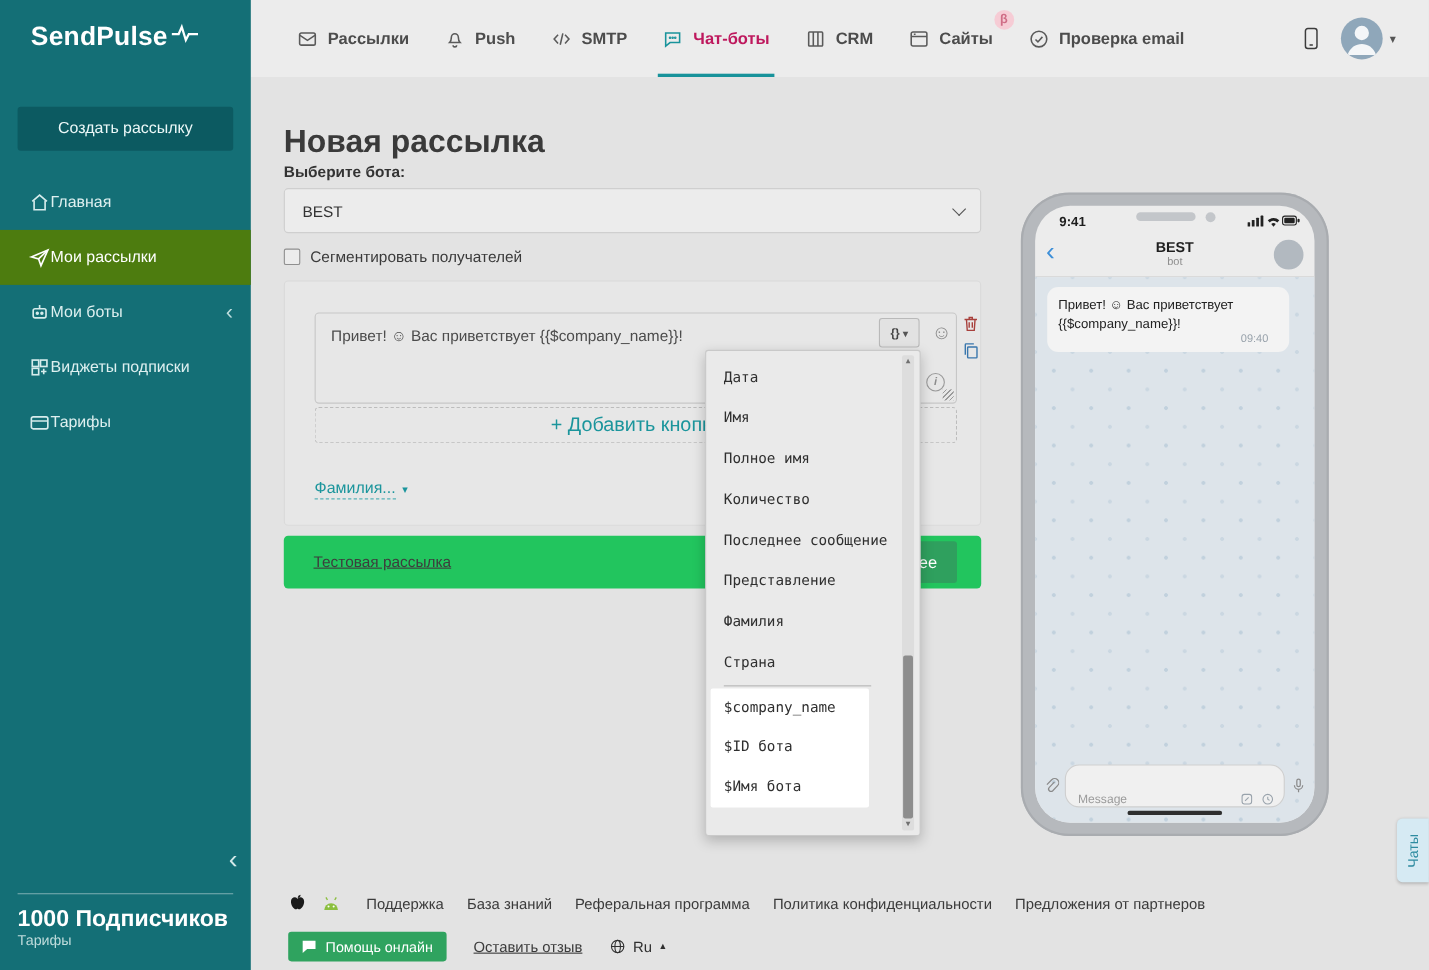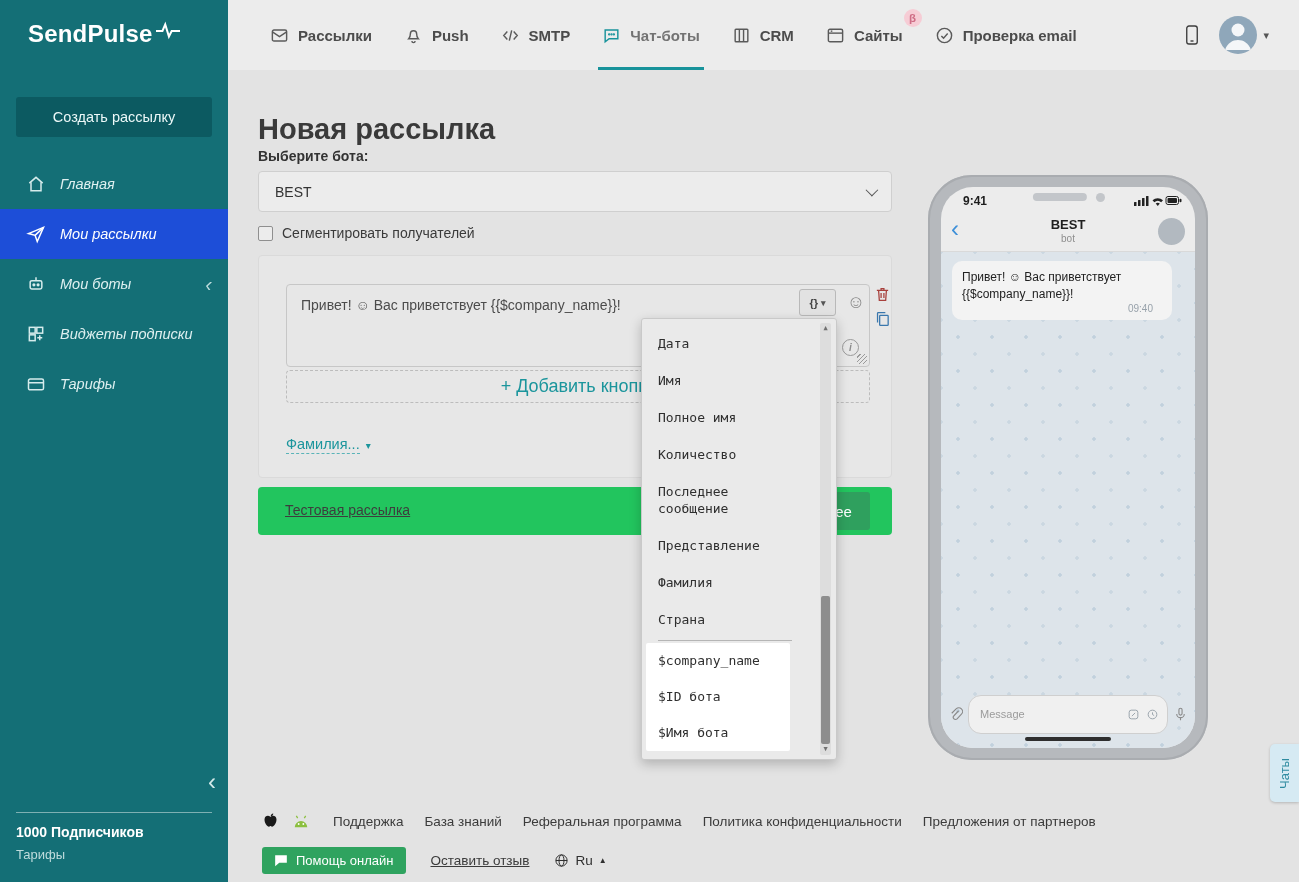--- a/index.html
+++ b/index.html
@@ -4,34 +4,34 @@
 <style>
   html,body{margin:0;padding:0;}
   body{width:1299px;height:882px;position:relative;overflow:hidden;background:#e3e3e3;font-family:"Liberation Sans",sans-serif;}
   svg{display:block;}
 
   
   .sidebar{position:absolute;left:0;top:0;width:228px;height:882px;background:#146f76;z-index:10;}
   .logo{position:absolute;left:28px;top:20px;display:flex;gap:3px;color:#fff;font-size:24px;font-weight:bold;letter-spacing:.2px;cursor:pointer;}
   .create-btn{position:absolute;left:16px;top:97px;width:196px;height:40px;background:#0c5a61;color:#ecf8f8;font-size:14.5px;border:none;border-radius:3px;font-family:inherit;cursor:pointer;}
   .menu{position:absolute;left:0;top:159px;right:0;}
-  .menu-item{height:50px;display:flex;align-items:center;gap:14px;padding:0 16px 0 26px;color:#def0f0;font-size:14.5px;cursor:pointer;font-style:italic;}
-  .menu-item.active{background:#1d4ed8;color:#fff;}
+  .menu-item{height:50px;display:flex;align-items:center;padding:0 16px 0 26px;color:#def0f0;font-size:14.5px;cursor:pointer;}
+  .menu-item.active{background:#4d7c0f;color:#fff;}
   .menu-item .micon{width:20px;height:20px;flex:0 0 auto;}
   .menu-item .sub-chevron{margin-left:auto;font-size:20px;line-height:1;color:#bfdede;}
   .collapse-chevron{position:absolute;right:12px;top:770px;font-size:24px;color:#d4eaea;cursor:pointer;line-height:1;}
   .sidebar-divider{position:absolute;left:16px;right:16px;top:812px;border-top:1px solid rgba(255,255,255,.45);}
-  .subscribers{position:absolute;left:16px;top:824px;color:#fff;font-size:14px;font-weight:bold;}
+  .subscribers{position:absolute;left:16px;top:824px;color:#fff;font-size:21px;font-weight:bold;}
   .subscribers-tariffs{position:absolute;left:16px;top:847px;color:#bfdcdc;font-size:13px;cursor:pointer;}
 
   
   .topnav{position:absolute;left:228px;top:0;right:0;height:70px;background:#ececec;display:flex;align-items:stretch;padding-left:26px;z-index:9;}
   .nav-item{display:flex;align-items:center;gap:9px;padding:0 16px;font-size:15px;font-weight:bold;color:#4c4c4c;position:relative;cursor:pointer;}
   .nav-item svg{stroke:#5a5a5a;}
-  .nav-item.active{color:#737373;}
+  .nav-item.active{color:#be185d;}
   .nav-item.active svg{stroke:#18939b;}
   .nav-item.active::after{content:"";position:absolute;left:12px;right:12px;bottom:0;height:3px;background:#18939b;}
   .beta-badge{position:absolute;top:9px;right:-3px;width:18px;height:18px;border-radius:50%;background:#f6ccd5;color:#cf6d86;font-size:11.5px;display:flex;align-items:center;justify-content:center;}
   .nav-right{margin-left:auto;display:flex;align-items:center;gap:18px;padding-right:30px;}
   .preview-toggle{cursor:pointer;}
   .avatar-wrap{display:flex;align-items:center;gap:6px;cursor:pointer;}
   .avatar{width:38px;height:38px;border-radius:50%;background:#8fa7ba;overflow:hidden;}
   .avatar-caret{font-size:11px;color:#555;}
 
   
@@ -53,21 +53,21 @@
   .add-btn{position:absolute;left:27px;top:114px;width:584px;height:33px;border:1px dashed #bcbcbc;border-radius:4px;display:flex;align-items:center;justify-content:center;color:#1b959c;font-size:18px;cursor:pointer;box-sizing:border-box;}
   .add-more{position:absolute;left:27px;top:180px;color:#1b959c;font-size:14.5px;display:flex;align-items:center;gap:6px;cursor:pointer;}
   .add-more .label{border-bottom:1px dashed #59b3b8;padding-bottom:1px;}
   .add-more .caret{font-size:10px;}
   .card-footer{position:absolute;left:258px;top:487px;width:634px;height:48px;background:#22c55e;border-radius:4px;}
   .test-link{position:absolute;left:27px;top:15px;font-size:14px;color:#3d3d3d;text-decoration:underline;cursor:pointer;}
   .next-btn{position:absolute;right:22px;top:5px;width:80px;height:38px;background:#2fa05e;border:none;border-radius:3px;color:#fff;font-size:15px;font-family:inherit;cursor:pointer;}
 
   
   .var-dropdown{position:absolute;left:641px;top:318px;width:196px;height:442px;background:#eaeaea;border:1px solid #c9c9c9;border-radius:3px;box-shadow:0 4px 12px rgba(0,0,0,.22);z-index:40;box-sizing:border-box;padding-top:6px;font-family:"DejaVu Sans Mono",monospace;}
-  .dd-item{padding:10px 37px 10px 16px;font-size:13px;line-height:17px;color:#2f2f2f;cursor:pointer;}
+  .dd-item{padding:10px 20px 10px 16px;font-size:13px;line-height:17px;color:#2f2f2f;cursor:pointer;}
   .dd-divider{border-top:1px solid #b5b5b5;margin:2px 44px 2px 16px;}
   .dd-highlight{margin-left:4px;width:144px;background:#ffffff;border-radius:2px;}
   .dd-highlight .dd-item{padding:9px 6px 10px 12px;}
   .dd-scrollbar{position:absolute;top:4px;right:5px;bottom:4px;width:11px;background:#dddddd;border-radius:2px;display:flex;flex-direction:column;align-items:center;}
   .sb-arrow{font-size:7px;color:#707070;line-height:11px;cursor:pointer;}
   .sb-track{flex:1;position:relative;width:100%;}
   .sb-thumb{position:absolute;left:1px;right:1px;bottom:0;height:148px;background:#8d8d8d;border-radius:2px;cursor:grab;}
 
   
   .phone{position:absolute;left:928px;top:175px;width:280px;height:585px;background:#b6b9bd;border-radius:44px;padding:12px 13px;box-sizing:border-box;z-index:8;box-shadow:inset 0 0 0 2px #a9acb0;}
@@ -79,21 +79,21 @@
   .status-icons{position:absolute;right:13px;top:7px;}
   .phone-header{position:relative;height:38px;flex:0 0 auto;border-bottom:1px solid #d9d9d9;text-align:center;}
   .back-chevron{position:absolute;left:10px;top:2px;font-size:24px;color:#3d8fd8;line-height:1.2;}
   .contact-name{font-size:13px;font-weight:bold;color:#1f1f1f;padding-top:4px;}
   .contact-sub{font-size:10px;color:#8e8e8e;margin-top:1px;}
   .header-avatar{position:absolute;right:10px;top:5px;width:27px;height:27px;border-radius:50%;background:#b2b9c0;}
   .chat{position:relative;flex:1;background:#dde4ea;background-image:radial-gradient(circle,rgba(160,186,206,.45) 1.5px,transparent 2px),radial-gradient(circle,rgba(160,186,206,.3) 1.5px,transparent 2px);background-size:34px 34px,34px 34px;background-position:0 0,17px 17px;}
   .bubble{position:absolute;left:11px;top:9px;width:220px;background:#f3f3f3;border-radius:10px;padding:8px 10px 17px 10px;font-size:12px;line-height:1.4;color:#222;box-sizing:border-box;}
   .bubble-time{position:absolute;right:19px;bottom:4px;font-size:10px;color:#98a2ab;}
   .phone-inputbar{position:absolute;left:7px;right:7px;bottom:21px;height:26px;display:flex;align-items:center;gap:5px;}
-  .msg-pill{flex:1;height:39px;background:#f0f0f0;border:1px solid #cfcfcf;border-radius:13px;display:flex;align-items:center;gap:6px;padding:0 8px 0 11px;box-sizing:border-box;}
+  .msg-pill{flex:1;height:39px;background:#f0f0f0;border:1px solid #cfcfcf;border-radius:13px;display:flex;align-items:flex-end;gap:6px;padding:0 8px 0 11px;box-sizing:border-box;}
   .msg-placeholder{font-size:11px;color:#9b9b9b;flex:1;}
   .home-indicator{position:absolute;left:50%;bottom:7px;transform:translateX(-50%);width:86px;height:4px;border-radius:2px;background:#2e2e2e;}
 
   
   .footer-row1{position:absolute;left:262px;top:811px;display:flex;align-items:center;gap:21px;}
   .os-icons{display:flex;align-items:center;gap:12px;margin-right:1px;}
   .footer-link{font-size:13.5px;color:#3b3b3b;cursor:pointer;}
   .footer-row2{position:absolute;left:262px;top:847px;display:flex;align-items:center;gap:25px;}
   .help-btn{height:27px;display:flex;align-items:center;gap:8px;background:#2fa35f;border:none;border-radius:3px;color:#fff;font-size:13px;padding:0 12px;font-family:inherit;cursor:pointer;}
   .feedback-link{font-size:13.5px;color:#3b3b3b;text-decoration:underline;cursor:pointer;}

